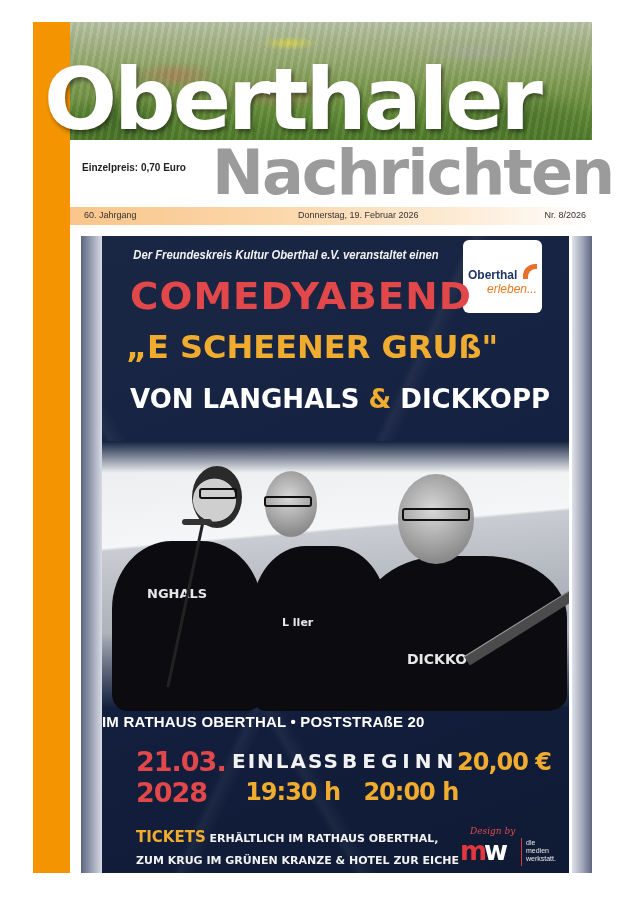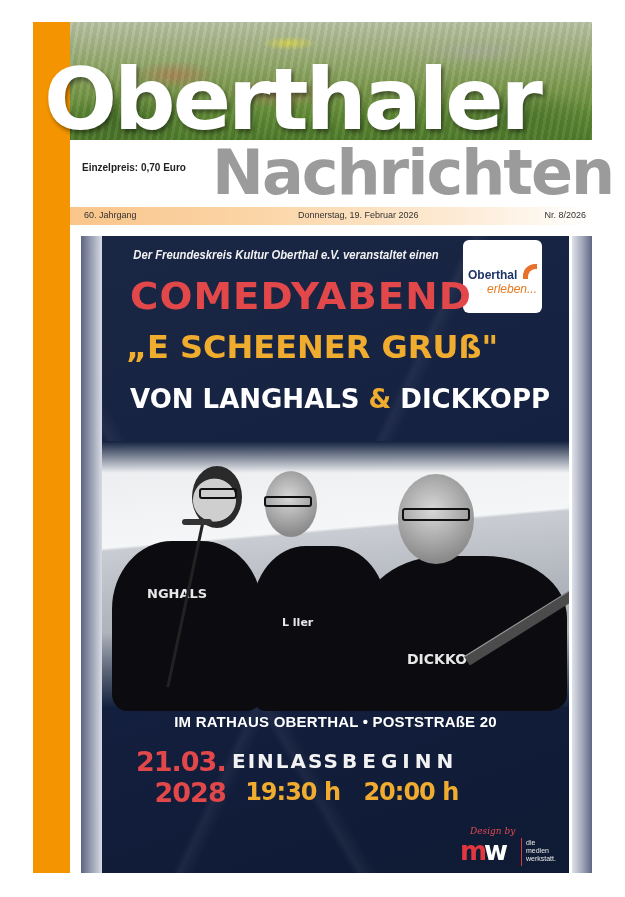--- a/index.html
+++ b/index.html
@@ -73,23 +73,23 @@
     background:
       linear-gradient(180deg, #13213f 0%, rgba(20,33,63,0) 12%, rgba(20,33,63,0) 72%, #14223f 100%),
       linear-gradient(175deg, #e9ebee 0%, #f5f6f7 35%, #c9ccd2 36%, #b0b4bc 60%, #9ca0a9 100%); }
   .person { position:absolute; background:#0c0c10; border-radius:40% 40% 10% 10%; }
   .head { position:absolute; border-radius:50%; background:radial-gradient(circle at 45% 40%, #d8d8d8, #8a8a8a 75%); }
   .hair-dark { background:radial-gradient(circle at 45% 55%, #cfcfcf 0 48%, #2a2a2a 50%); }
   .glasses { position:absolute; height:7px; border:2px solid #111; border-radius:3px; }
   .shirt-text { position:absolute; font-family:"DejaVu Sans", sans-serif; font-weight:bold; color:#e8e8e8; white-space:nowrap; }
   .guitar-neck { position:absolute; width:130px; height:10px; background:#4b4b4b; transform:rotate(-32deg); border-top:1px solid #999; }
 
-  .p-venue { position:absolute; left:0; width:467px; top:477px; text-align:center; font-family:"Liberation Sans", sans-serif;
+  .p-venue { position:absolute; left:0; width:467px; top:477px; text-align:left; font-family:"Liberation Sans", sans-serif;
     font-weight:bold; font-size:15px; color:#ffffff; letter-spacing:.2px; }
-  .p-info { position:absolute; top:510px; font-family:"DejaVu Sans", sans-serif; font-weight:bold;text-align:right; }
+  .p-info { position:absolute; top:510px; font-family:"DejaVu Sans", sans-serif; font-weight:bold; }
   .p-date { left:34px; color:#e2474a; font-size:27px; line-height:31px; letter-spacing:-1px; }
   .p-col { text-align:right; }
   .p-col .lbl { color:#f2f2f2; font-size:20px; line-height:30px; letter-spacing:2px; }
   .p-col .val { color:#f0ac2e; font-size:24px; line-height:32px; letter-spacing:-1px; }
   .c-einlass { left:130px; }
   .c-beginn { left:240px; }
   .c-beginn .lbl { letter-spacing:5px; }
   .c-tickets { left:355px; }
 
   .p-foot { position:absolute; left:34px; top:590px; font-family:"DejaVu Sans", sans-serif; font-weight:bold;
@@ -173,22 +173,27 @@
   </div>
   <div class="p-info p-col c-einlass">
     <div class="lbl">EINLASS</div>
     <div class="val">19:30 h</div>
   </div>
   <div class="p-info p-col c-beginn">
     <div class="lbl">BEGINN</div>
     <div class="val">20:00 h</div>
   </div>
   <div class="p-info p-col c-tickets">
-  </div>
-
+    <div class="val">20,00 €</div>
+  </div>
+
+  <div class="p-foot">
+    <div><span class="hl">TICKETS</span><span> ERHÄLTLICH IM RATHAUS OBERTHAL,</span></div>
+    <div>ZUM KRUG IM GRÜNEN KRANZE &amp; HOTEL ZUR EICHE</div>
+  </div>
 
   <div class="mw">
     <span class="design">Design by</span>
     <span class="m">m</span>
     <span class="w">w</span>
     <span class="sep"></span>
     <div class="txt">
       <div>die</div>
       <div>medien</div>
       <div>werkstatt.</div>

